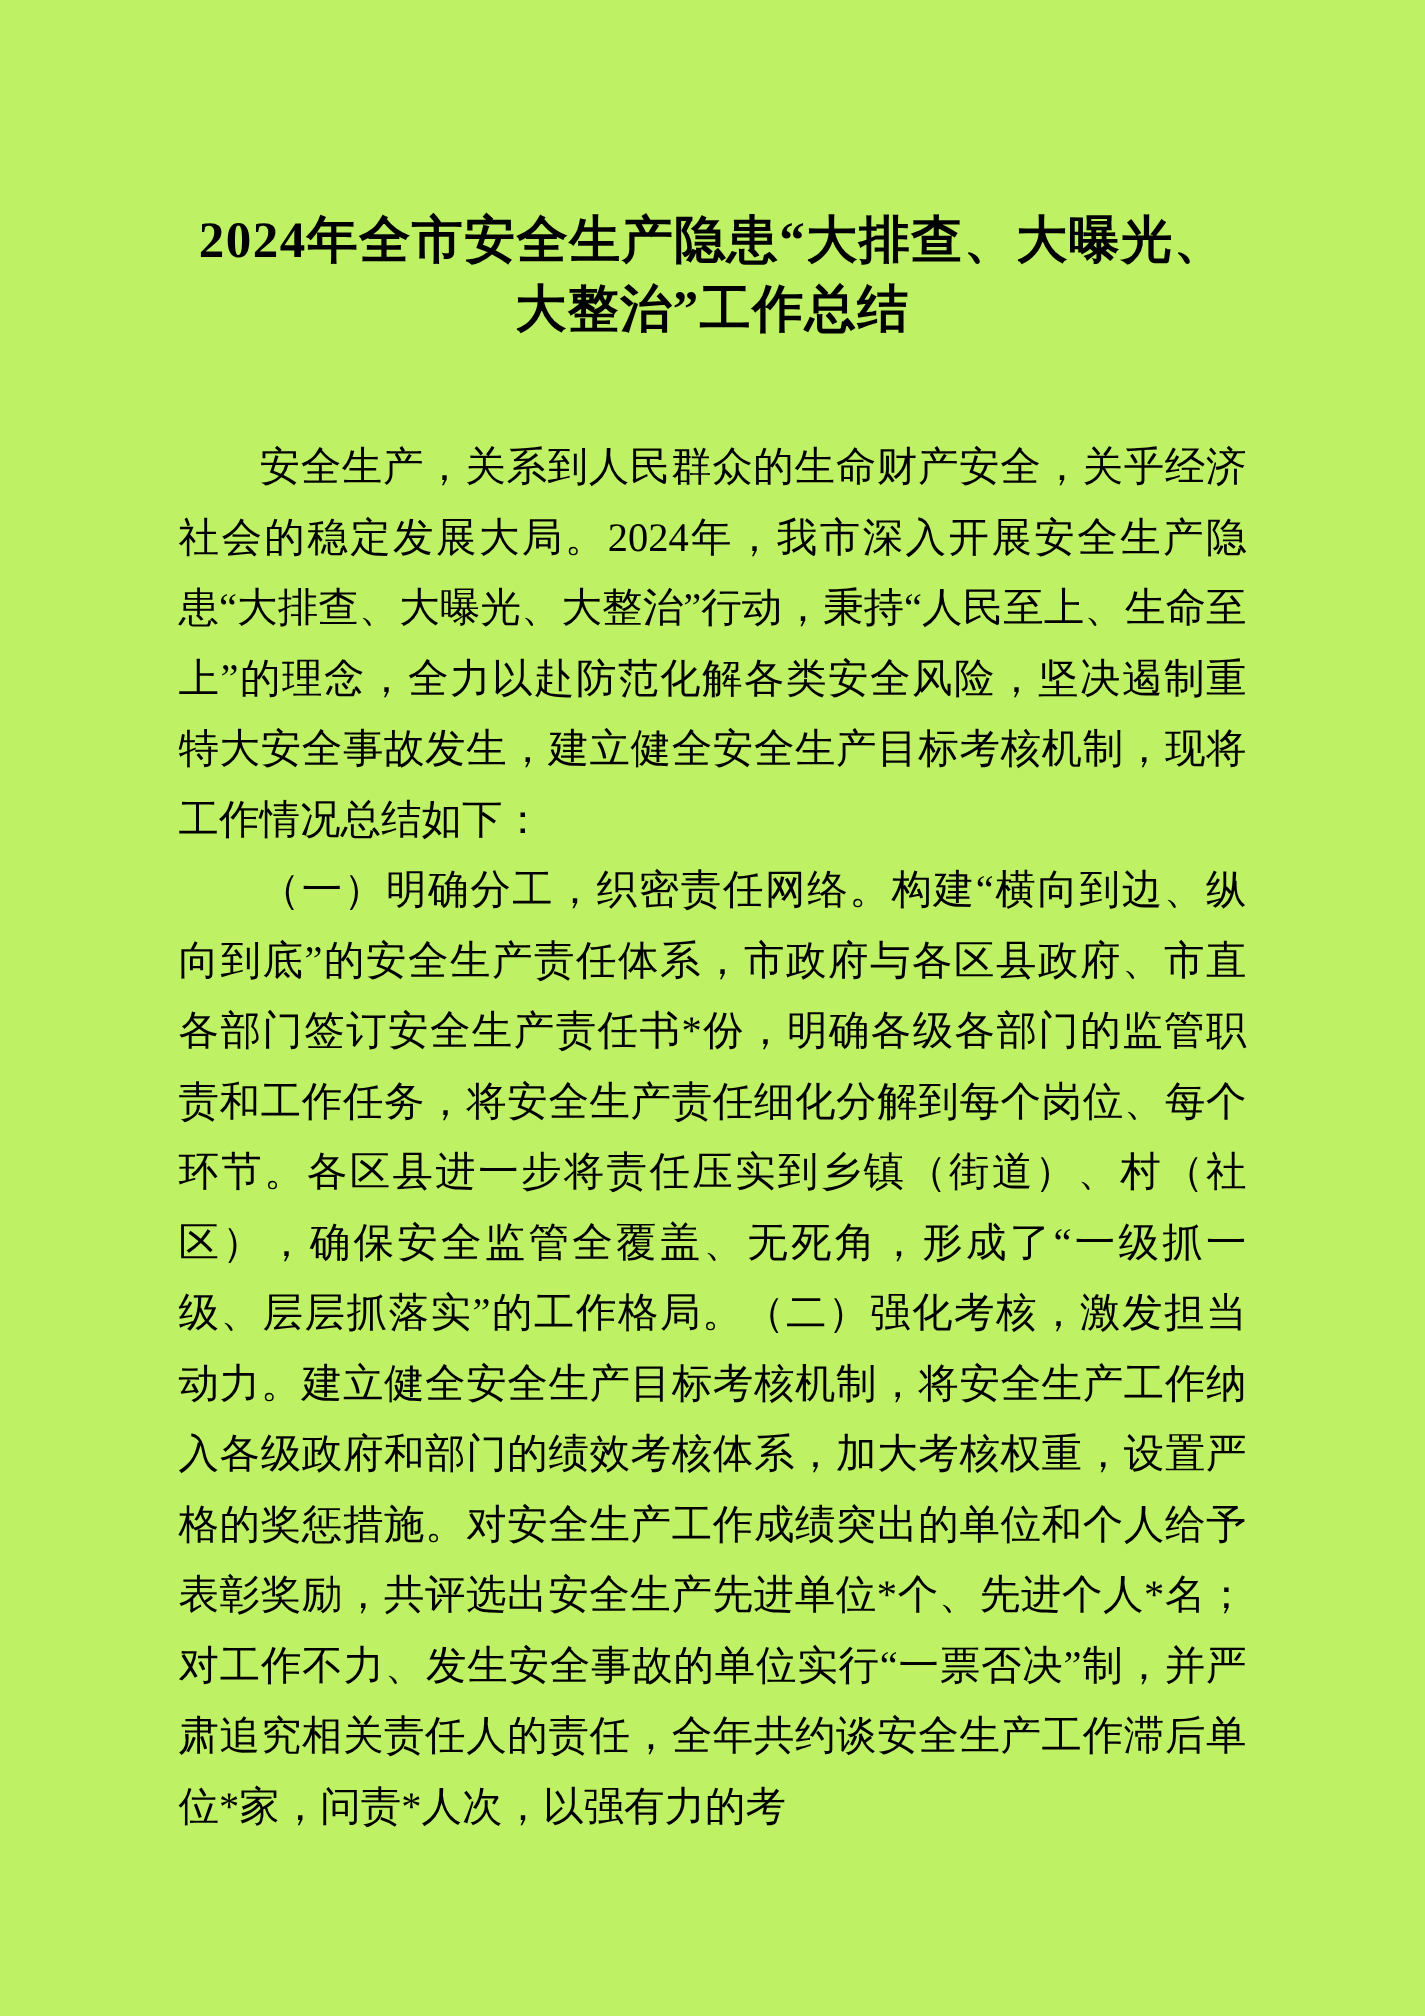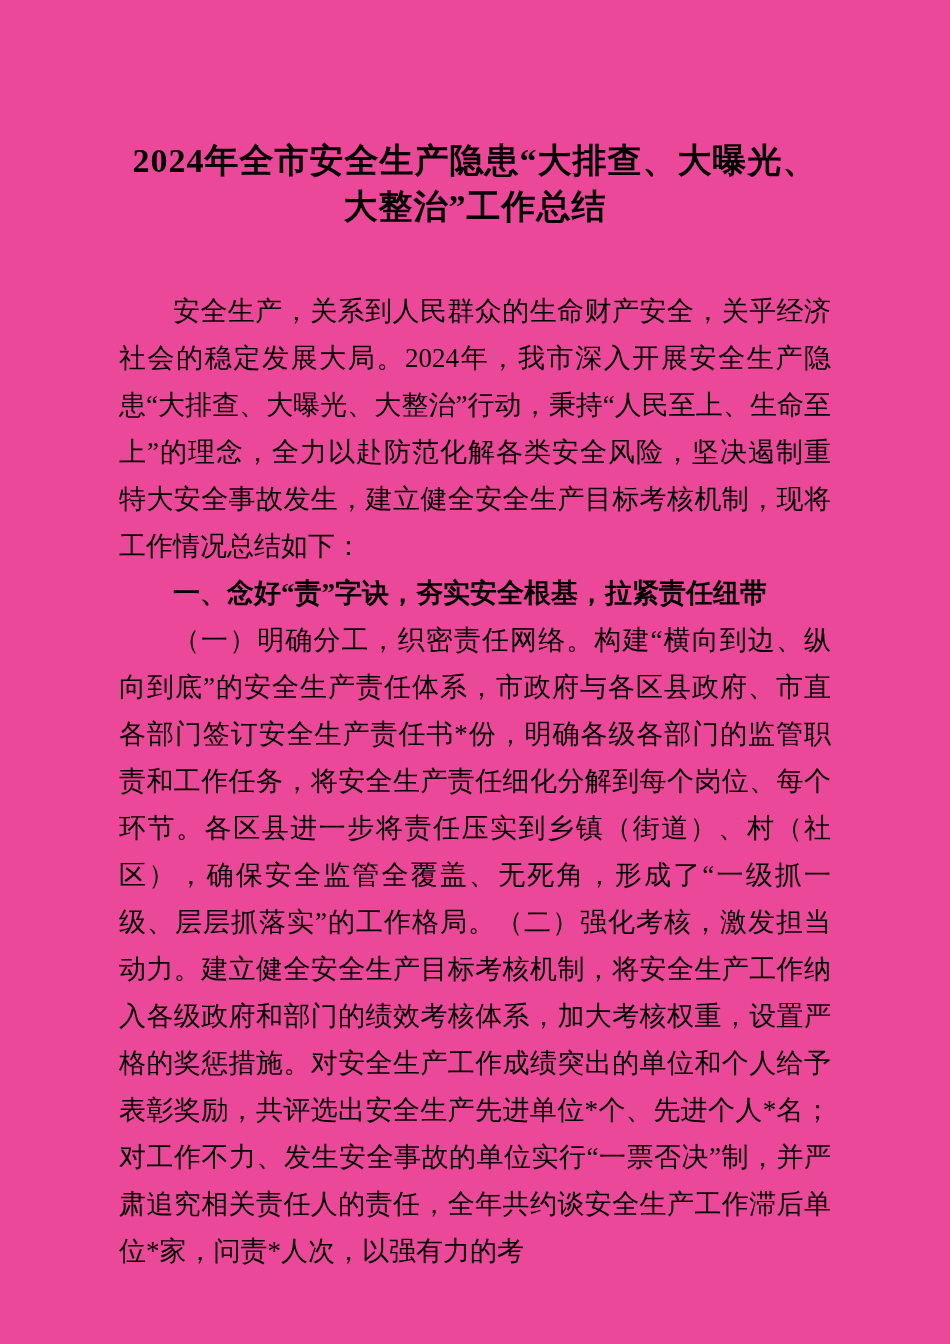--- a/index.html
+++ b/index.html
@@ -12,21 +12,21 @@
     height: 1344px;
     font-family: "Liberation Serif", "DejaVu Serif", serif;
     color: #000000;
   }
   .doc-page {
     box-sizing: border-box;
     width: 950px;
     height: 1344px;
     padding: 138px 119px 40px 119px;
     overflow: hidden;
-    background: #ec4899;
+    background: #bef264;
   }
   .doc-title {
     font-size: 34px;
     font-weight: bold;
     text-align: center;
     line-height: 1.35;
     margin: 0 0 58px 0;
     letter-spacing: 1px;
   }
   .para {
@@ -43,16 +43,15 @@
   }
 </style>
 </head>
 <body>
 
 <div class="doc-page">
   <h1 class="doc-title">2024年全市安全生产隐患“大排查、大曝光、大整治”工作总结</h1>
 
   <p class="para">安全生产，关系到人民群众的生命财产安全，关乎经济社会的稳定发展大局。2024年，我市深入开展安全生产隐患“大排查、大曝光、大整治”行动，秉持“人民至上、生命至上”的理念，全力以赴防范化解各类安全风险，坚决遏制重特大安全事故发生，建立健全安全生产目标考核机制，现将工作情况总结如下：</p>
 
-  <p class="para section-heading">一、念好“责”字诀，夯实安全根基，拉紧责任纽带</p>
 
   <p class="para">（一）明确分工，织密责任网络。构建“横向到边、纵向到底”的安全生产责任体系，市政府与各区县政府、市直各部门签订安全生产责任书*份，明确各级各部门的监管职责和工作任务，将安全生产责任细化分解到每个岗位、每个环节。各区县进一步将责任压实到乡镇（街道）、村（社区），确保安全监管全覆盖、无死角，形成了“一级抓一级、层层抓落实”的工作格局。（二）强化考核，激发担当动力。建立健全安全生产目标考核机制，将安全生产工作纳入各级政府和部门的绩效考核体系，加大考核权重，设置严格的奖惩措施。对安全生产工作成绩突出的单位和个人给予表彰奖励，共评选出安全生产先进单位*个、先进个人*名；对工作不力、发生安全事故的单位实行“一票否决”制，并严肃追究相关责任人的责任，全年共约谈安全生产工作滞后单位*家，问责*人次，以强有力的考</p>
 </div>
 
 </body></html>

